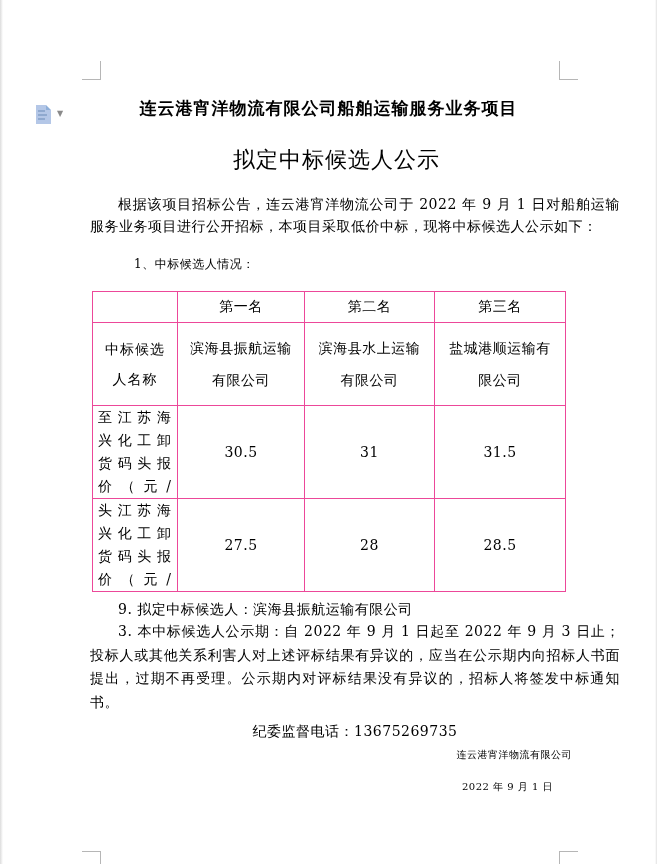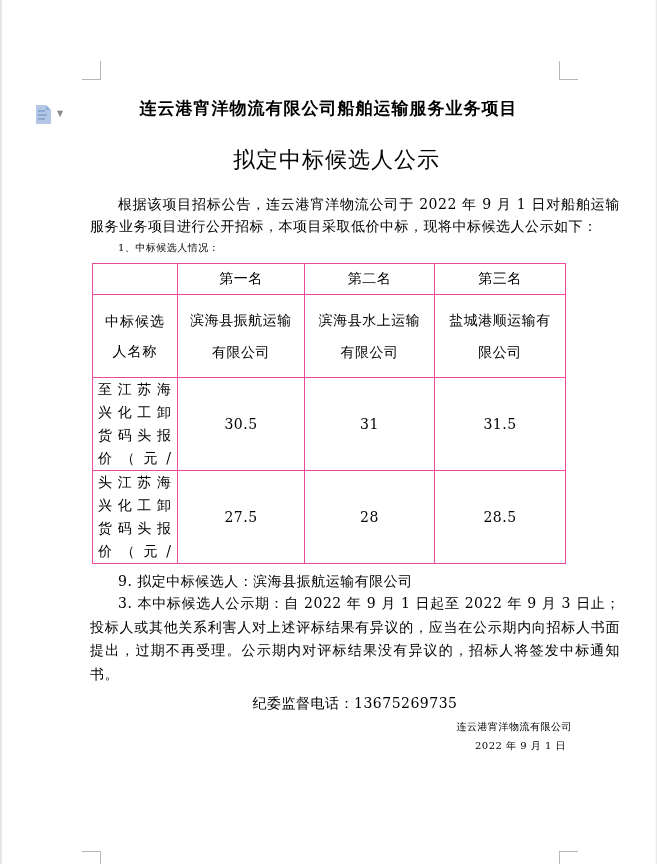--- a/index.html
+++ b/index.html
@@ -42,21 +42,21 @@
     font-size:8px;color:#8a8a8a;line-height:1;}
 
   .title{margin:0;padding-top:97px;text-align:center;
     font-size:17px;font-weight:bold;line-height:22px;letter-spacing:1px;}
   .subtitle{margin:30px 0 0 16px;text-align:center;
     font-size:22px;font-weight:normal;line-height:22px;letter-spacing:1px;}
 
   .bodytext{width:530px;margin-left:90px;}
   .para1{margin:22px 0 0 0;font-size:14px;line-height:22px;
     text-align:justify;text-indent:28px;letter-spacing:0.5px;}
-  .sec1{margin:0;font-size:10px;line-height:22px;text-indent:28px;letter-spacing:0.5px;}
+  .sec1{margin:16px;font-size:12px;line-height:22px;text-indent:28px;letter-spacing:0.5px;}
 
   table.bids{border-collapse:collapse;table-layout:fixed;
     margin:4px 0 0 92px;width:473px;font-size:14px;}
   table.bids td{border:1px solid #ec4899;padding:0;vertical-align:middle;overflow:hidden;}
   .cellbox{display:flex;align-items:center;justify-content:center;
     text-align:center;overflow:hidden;letter-spacing:0.5px;}
   .h30{height:30px;} .h82{height:82px;} .h92{height:92px;}
   .namecell .cellbox{line-height:32px;padding:0 8px;}
   .labelcell .cellbox{justify-content:flex-start;text-align:justify;
     line-height:23px;padding:0 5px;letter-spacing:1px;}
@@ -171,17 +171,17 @@
   </table>
 
   <div class="bodytext">
     <p class="sec2">9. 拟定中标候选人：滨海县振航运输有限公司</p>
     <p class="sec3">3. 本中标候选人公示期：自 2022 年 9 月 1 日起至 2022 年 9 月 3 日止；投标人或其他关系利害人对上述评标结果有异议的，应当在公示期内向招标人书面提出，过期不再受理。公示期内对评标结果没有异议的，招标人将签发中标通知书。</p>
     <div class="phones">
       <p>纪委监督电话：13675269735</p>
     </div>
     <div class="signature">
       <p style="margin:0">连云港宵洋物流有限公司</p>
-      <p style="margin:0" class="sig-date">2022 年 9 月 1 日</p>
+      <p style="margin:13px" class="sig-date">2022 年 9 月 1 日</p>
     </div>
   </div>
 
 </div>
 
 </body></html>

